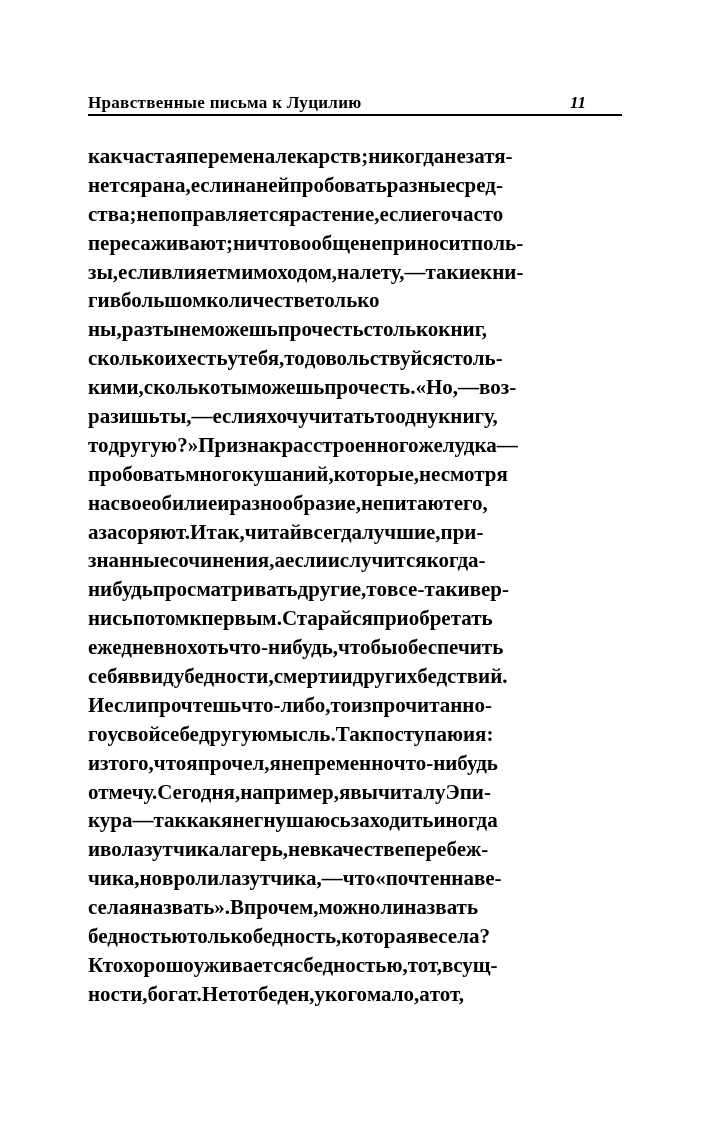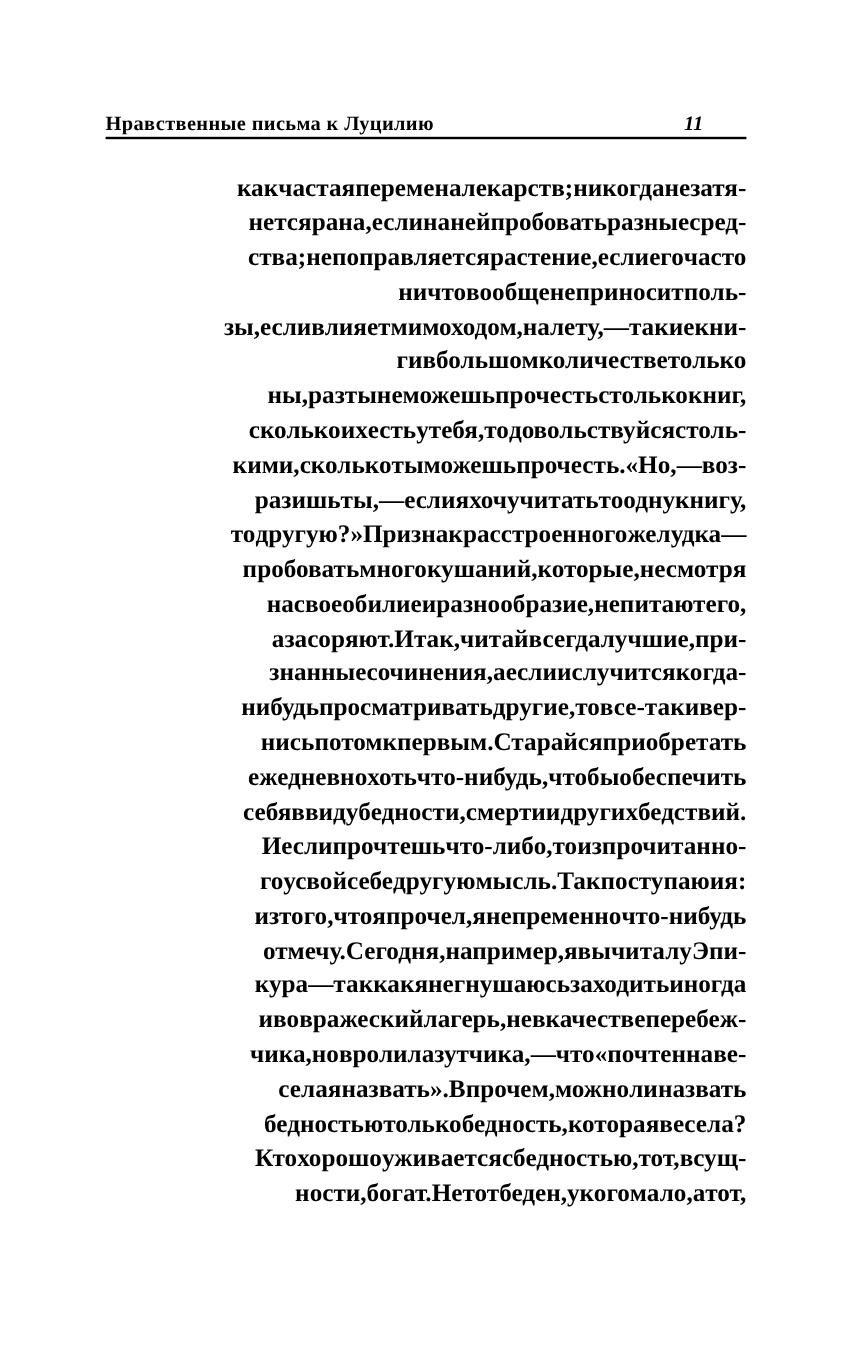--- a/index.html
+++ b/index.html
@@ -46,21 +46,21 @@
   .body-text {
     position: absolute;
     left: 88px;
     top: 144px;
     width: 534px;
     font-weight: 700;
     font-size: 21px;
   }
   .line {
     display: flex;
-    justify-content: flex-end;
+    justify-content: flex-start;
     align-items: baseline;
     height: 28.9px;
     white-space: nowrap;
     font-family: Liberation Serif, serif;
   }
 </style>
 </head>
 <body>
 
 <div class="page">
@@ -92,20 +92,21 @@
       <div class="line">
         <span>ства;</span>
         <span>не</span>
         <span>поправляется</span>
         <span>растение,</span>
         <span>если</span>
         <span>его</span>
         <span>часто</span>
       </div>
       <div class="line">
+        <span>пересаживают;</span>
         <span>ничто</span>
         <span>вообще</span>
         <span>не</span>
         <span>приносит</span>
         <span>поль-</span>
       </div>
       <div class="line">
         <span>зы,</span>
         <span>если</span>
         <span>влияет</span>
@@ -286,21 +287,21 @@
         <span>как</span>
         <span>я</span>
         <span>не</span>
         <span>гнушаюсь</span>
         <span>заходить</span>
         <span>иногда</span>
       </div>
       <div class="line">
         <span>и</span>
         <span>во</span>
-        <span>вражеский</span>
+        <span>лазутчика</span>
         <span>лагерь,</span>
         <span>не</span>
         <span>в</span>
         <span>качестве</span>
         <span>перебеж-</span>
       </div>
       <div class="line">
         <span>чика,</span>
         <span>но</span>
         <span>в</span>

